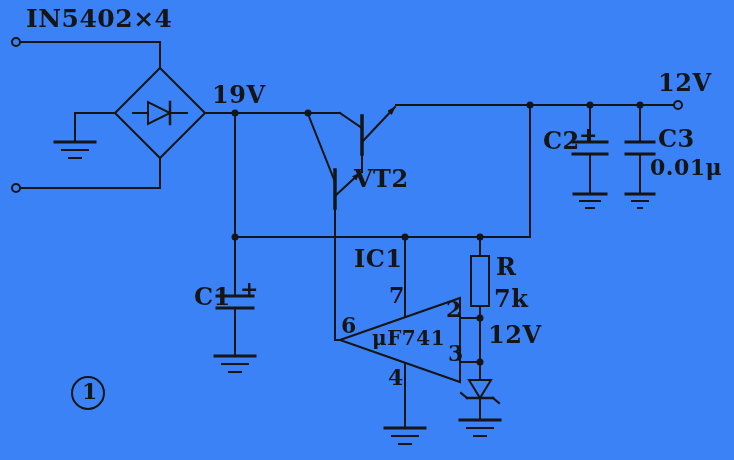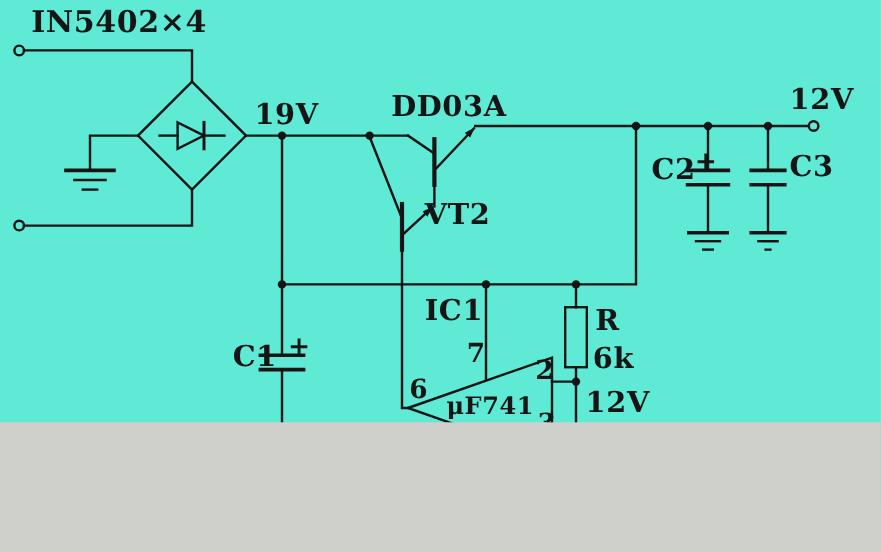--- a/index.html
+++ b/index.html
@@ -1,19 +1,19 @@
 <!DOCTYPE html>
 <html><head>
 <meta charset="utf-8">
 <style>
   html,body{margin:0;padding:0;background:#cfcfcb;}
   .stage{
     position:relative;
-    width:734px;height:352px;
-    background:#5eead4;
+    width:734px;height:460px;
+    background:#3b82f6;
     overflow:hidden;
     font-family:"DejaVu Serif", serif;
   }
   .stage svg{position:absolute;left:0;top:0;}
   .lbl{
     position:absolute;
     color:#151515;
     font-weight:bold;
     white-space:nowrap;
     line-height:1.05;
@@ -167,37 +167,37 @@
       <circle cx="235" cy="237" r="3.5"></circle>
       <circle cx="405" cy="237" r="3.5"></circle>
       <circle cx="480" cy="237" r="3.5"></circle>
       <circle cx="480" cy="318" r="3.5"></circle>
       <circle cx="480" cy="362" r="3.5"></circle>
     </g>
   </svg>
 
   <div class="lbl s25" style="left:26px;top:6px">IN5402×4</div>
   <div class="lbl s24" style="left:212px;top:82px">19V</div>
-  <div class="lbl s24" style="left:326px;top:76px">DD03A</div>
   <div class="lbl s24" style="left:658px;top:70px">12V</div>
   <div class="lbl s24" style="left:354px;top:166px">VT2</div>
 
   <div class="lbl s24" style="left:543px;top:128px">C2</div>
   <div class="lbl s22" style="left:579px;top:124px">+</div>
   <div class="lbl s24" style="left:658px;top:126px">C3</div>
+  <div class="lbl s22" style="left:650px;top:156px">0.01μ</div>
 
   <div class="lbl s24" style="left:194px;top:284px">C1</div>
   <div class="lbl s22" style="left:240px;top:278px">+</div>
 
   <div class="lbl s24" style="left:354px;top:246px">IC1</div>
   <div class="lbl s22" style="left:389px;top:284px">7</div>
   <div class="lbl s22" style="left:341px;top:314px">6</div>
   <div class="lbl s20" style="left:372px;top:328px">μF741</div>
   <div class="lbl s22" style="left:446px;top:298px">2</div>
   <div class="lbl s22" style="left:448px;top:342px">3</div>
   <div class="lbl s22" style="left:388px;top:366px">4</div>
 
   <div class="lbl s24" style="left:496px;top:254px">R</div>
-  <div class="lbl s24" style="left:494px;top:286px">6k</div>
+  <div class="lbl s24" style="left:494px;top:286px">7k</div>
   <div class="lbl s24" style="left:488px;top:322px">12V</div>
 
   <div class="lbl s22" style="left:82px;top:380px">1</div>
 </div>
 
 </body></html>

